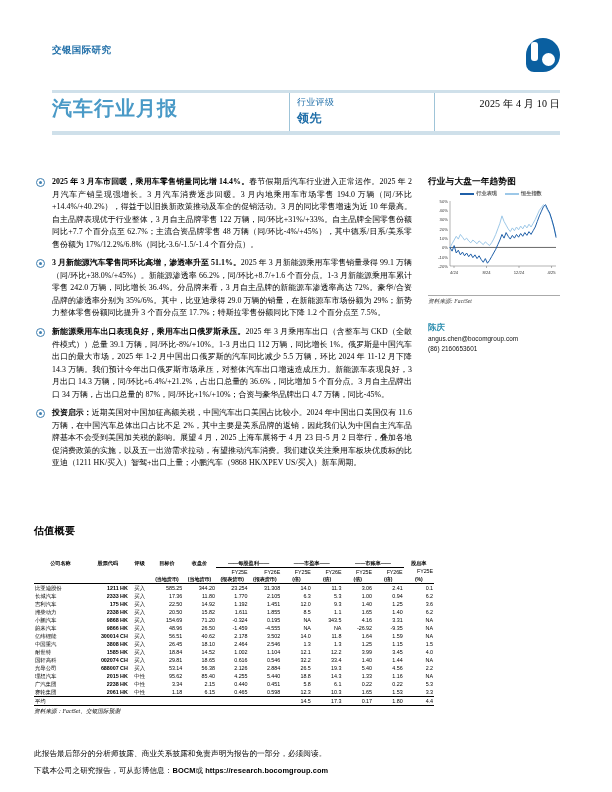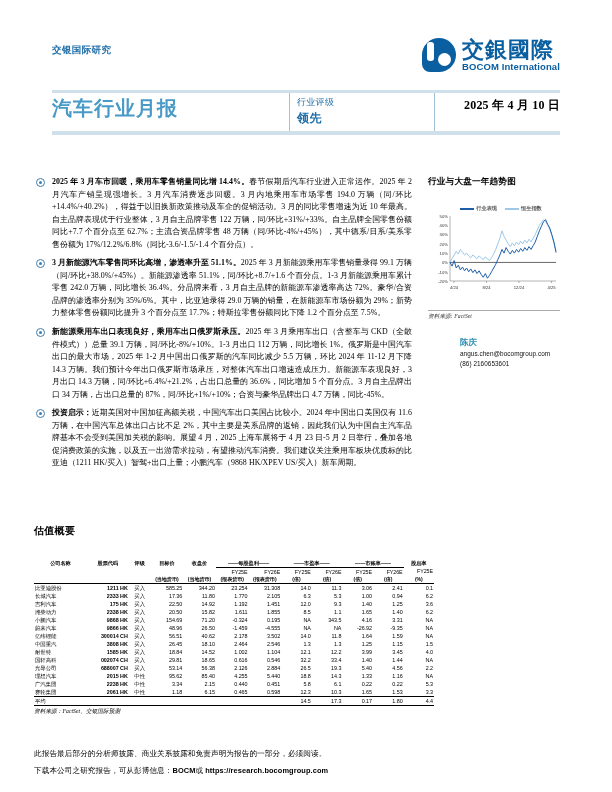--- a/index.html
+++ b/index.html
@@ -140,22 +140,22 @@
     position: absolute;
     left: 245px; top: 17px;
     font-size: 12px;
     font-weight: bold;
     color: #1f6ea8;
     letter-spacing: 0.5px;
   }
   .doc-date {
     position: absolute;
     right: 0; top: 4px;
-    font-size: 12px;
-    font-weight: bold;
+    font-size: 10px;
+    font-weight: normal;
     letter-spacing: 0.2px;
   }
   .headline {
     position: absolute;
     top: 140px; left: 34px;
     width: 520px;
     font-size: 13.5px;
     font-weight: bold;
     letter-spacing: 0.2px;
   }
@@ -199,21 +199,21 @@
   
   .side {
     position: absolute;
     top: 176px; left: 428px;
     width: 132px;
   }
   .side-title {
     font-size: 8.6px;
     font-weight: bold;
     letter-spacing: 0.2px;
-    margin-bottom: 17px;
+    margin-bottom: 2px;
   }
   .chart-box {
     width: 132px;
     height: 96px;
     position: relative;
   }
   .chart-legend {
     display: flex;
     justify-content: center;
     gap: 8px;
@@ -236,21 +236,20 @@
     font-style: italic;
     color: #333;
     border-top: 0.6px solid #aaa;
     padding-top: 2px;
     margin-top: 1px;
     letter-spacing: 0.1px;
   }
   .analyst {
     margin-top: 14px;
     line-height: 10.5px;
-    margin-left: 32px;
   }
   .an-name {
     font-size: 8.4px;
     font-weight: bold;
     color: #2e8fb0;
     letter-spacing: 0.2px;
   }
   .an-suffix {
     font-size: 7.4px;
     font-weight: normal;
@@ -333,24 +332,20 @@
 </style>
 </head>
 <body>
 
 <div class="page">
 
   <div class="masthead">
     <div class="brand-cn">交银国际研究</div>
     <div class="logo-wrap">
       <div class="logo-mark"></div>
-      <div>
-        <div class="logo-text-cn">交銀國際</div>
-        <div class="logo-text-en">BOCOM International</div>
-      </div>
     </div>
   </div>
 
   <div class="rule-top"></div>
   <div class="title-row">
     <div class="doc-title">汽车行业月报</div>
     <div class="vdiv a"></div>
     <div class="vdiv b"></div>
     <div class="rating-label">行业评级</div>
     <div class="rating-value">领先</div>
@@ -359,21 +354,21 @@
   <div class="rule-bottom"></div>
 
 
   <div class="body-col">
     <div class="bullet">
       <span class="dot"></span>
       <b>2025 年 3 月车市回暖，乘用车零售销量同比增 14.4%。</b><span>春节假期后汽车行业进入正常运作。2025 年 2 月汽车产销呈现强增长。3 月汽车消费逐步回暖。3 月内地乘用车市场零售 194.0 万辆（同/环比+14.4%/+40.2%），得益于以旧换新政策推动及车企的促销活动。3 月的同比零售增速为近 10 年最高。自主品牌表现优于行业整体，3 月自主品牌零售 122 万辆，同/环比+31%/+33%。自主品牌全国零售份额同比+7.7 个百分点至 62.7%；主流合资品牌零售 48 万辆（同/环比-4%/+45%），其中德系/日系/美系零售份额为 17%/12.2%/6.8%（同比-3.6/-1.5/-1.4 个百分点）。</span>
     </div>
     <div class="bullet">
       <span class="dot"></span>
-      <b>3 月新能源汽车零售同环比高增，渗透率升至 51.1%。</b><span>2025 年 3 月新能源乘用车零售销量录得 99.1 万辆（同/环比+38.0%/+45%）。新能源渗透率 51.1%，同/环比+8.7/+1.6 个百分点。1-3 月新能源乘用车累计零售 242.0 万辆，同比增长 36.4%。分品牌来看，3 月自主品牌的新能源车渗透率高达 72%。豪华/合资品牌的渗透率分别为 35%/6%。其中，比亚迪录得 29.0 万辆的销量，在新能源车市场份额为 29%；新势力整体零售份额同比提升 3 个百分点至 17.7%；特斯拉零售份额同比下降 1.2 个百分点至 7.5%。</span>
+      <b>3 月新能源汽车零售同环比高增，渗透率升至 51.1%。</b><span>2025 年 3 月新能源乘用车零售销量录得 99.1 万辆（同/环比+38.0%/+45%）。新能源渗透率 66.2%，同/环比+8.7/+1.6 个百分点。1-3 月新能源乘用车累计零售 242.0 万辆，同比增长 36.4%。分品牌来看，3 月自主品牌的新能源车渗透率高达 72%。豪华/合资品牌的渗透率分别为 35%/6%。其中，比亚迪录得 29.0 万辆的销量，在新能源车市场份额为 29%；新势力整体零售份额同比提升 3 个百分点至 17.7%；特斯拉零售份额同比下降 1.2 个百分点至 7.5%。</span>
     </div>
     <div class="bullet">
       <span class="dot"></span>
       <b>新能源乘用车出口表现良好，乘用车出口俄罗斯承压。</b><span>2025 年 3 月乘用车出口（含整车与 CKD（全散件模式））总量 39.1 万辆，同/环比-8%/+10%。1-3 月出口 112 万辆，同比增长 1%。俄罗斯是中国汽车出口的最大市场，2025 年 1-2 月中国出口俄罗斯的汽车同比减少 5.5 万辆，环比 2024 年 11-12 月下降 14.3 万辆。我们预计今年出口俄罗斯市场承压，对整体汽车出口增速造成压力。新能源车表现良好，3 月出口 14.3 万辆，同/环比+6.4%/+21.2%，占出口总量的 36.6%，同比增加 5 个百分点。3 月自主品牌出口 34 万辆，占出口总量的 87%，同/环比+1%/+10%；合资与豪华品牌出口 4.7 万辆，同比-45%。</span>
     </div>
     <div class="bullet">
       <span class="dot"></span>
       <b>投资启示：</b><span>近期美国对中国加征高额关税，中国汽车出口美国占比较小。2024 年中国出口美国仅有 11.6 万辆，在中国汽车总体出口占比不足 2%，其中主要是美系品牌的返销，因此我们认为中国自主汽车品牌基本不会受到美国加关税的影响。展望 4 月，2025 上海车展将于 4 月 23 日-5 月 2 日举行，叠加各地促消费政策的实施，以及五一出游需求拉动，有望推动汽车消费。我们建议关注乘用车板块优质标的比亚迪（1211 HK/买入）智驾+出口上量；小鹏汽车（9868 HK/XPEV US/买入）新车周期。</span>
     </div>
   </div>

